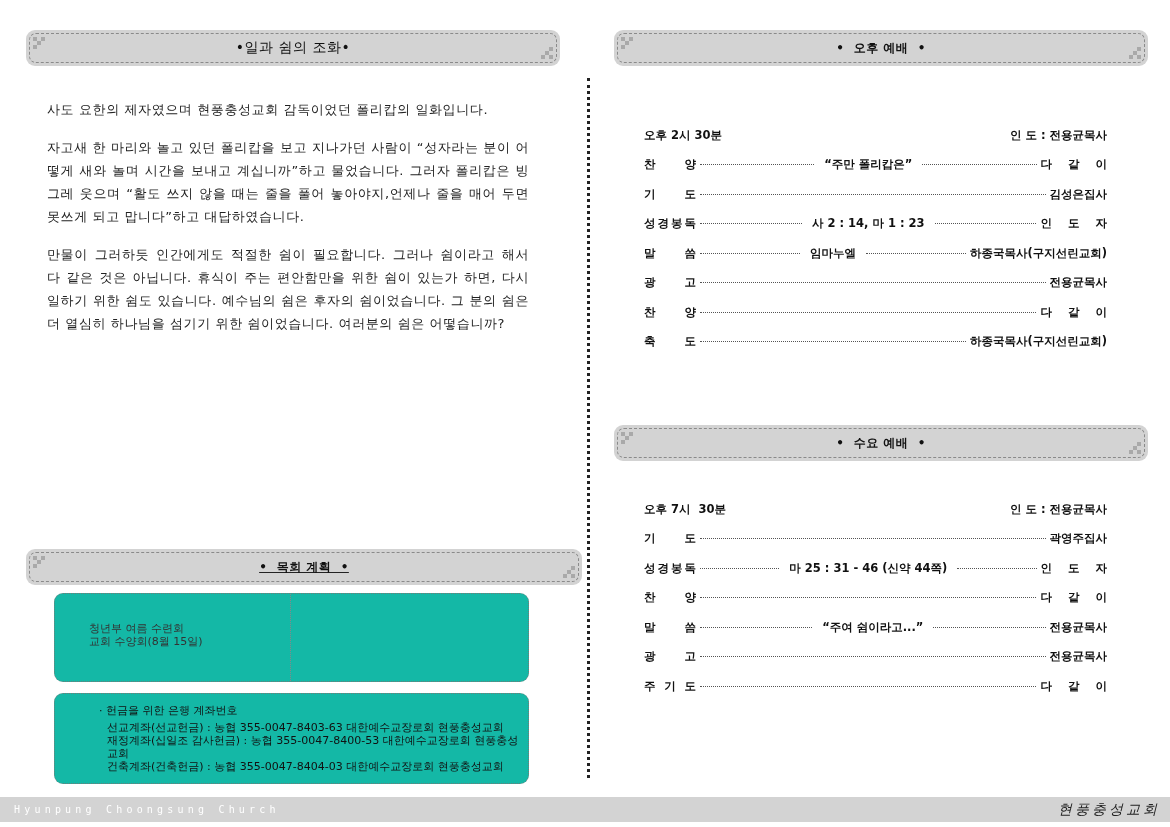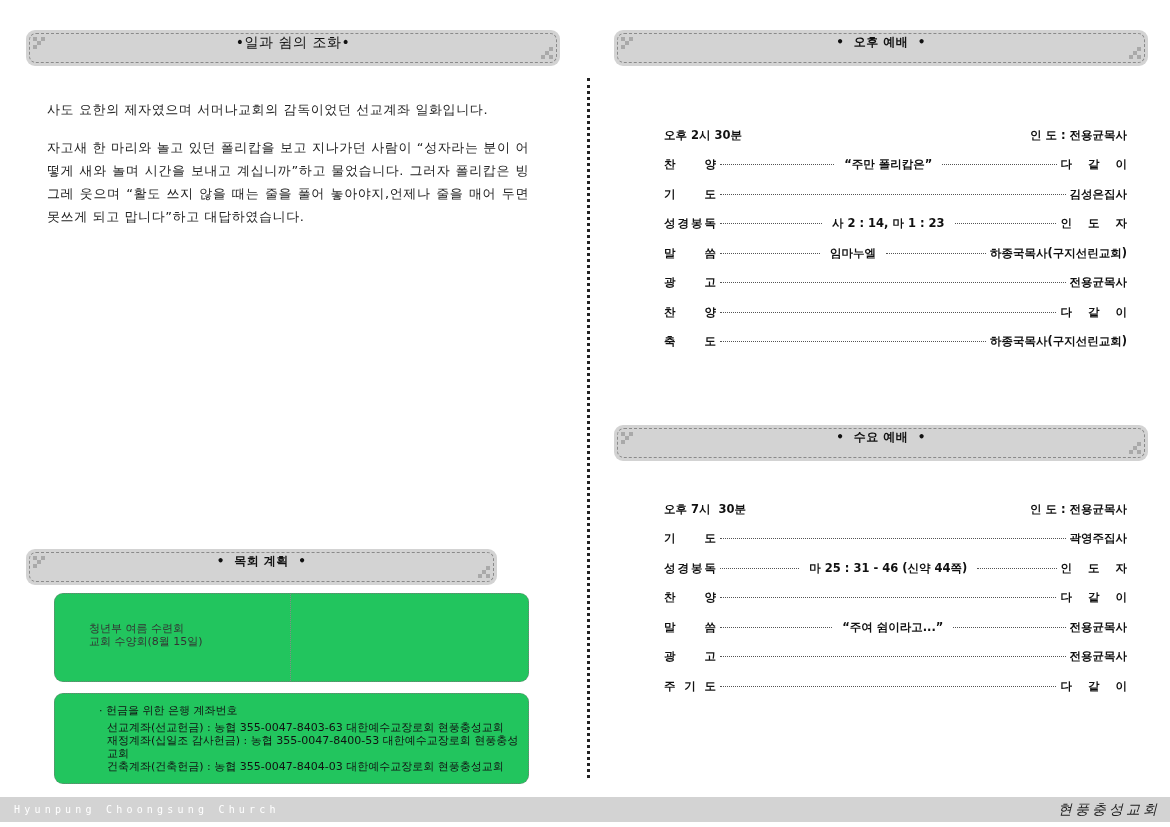--- a/index.html
+++ b/index.html
@@ -6,41 +6,41 @@
     html, body { width: 1170px; height: 827px; background: #ffffff; overflow: hidden; }
     body { position: relative; font-family: "DejaVu Sans", sans-serif; color: #222; }
 
     .banner {
       position: absolute; height: 36px; background: #d3d3d3; border-radius: 9px;
       padding: 3px;
     }
     .banner-inner {
       position: relative; width: 100%; height: 100%;
       border: 1.5px dashed #8a8a8a; border-radius: 7px;
-      display: flex; align-items: flex-start; justify-content: center;
+      display: flex; align-items: center; justify-content: center;
     }
     .banner-title { font-size: 14px; color: #111; letter-spacing: 0.5px; }
     .banner-title.bold { font-weight: bold; font-size: 12px; }
     .corner { position: absolute; width: 12px; height: 12px; }
     .corner.tl { left: 3px; top: 3px; }
     .corner.br { right: 3px; bottom: 3px; }
     .corner i { position: absolute; width: 4px; height: 4px; background: #a9a9a9; }
 
     .essay { position: absolute; left: 47px; top: 98px; width: 482px; font-size: 13px; line-height: 23px; color: #222; letter-spacing: 0.6px; }
     .essay p { margin-bottom: 15px; text-align: justify; text-align-last: left; }
 
     .divider { position: absolute; left: 587px; top: 78px; height: 700px; border-left: 3px dotted #222; }
 
-    .box { position: absolute; background: #22c55e; border: 1.5px dotted #777; border-radius: 9px; }
+    .box { position: absolute; background: #14b8a6; border: 1.5px dotted #777; border-radius: 9px; }
     .plan-left { position: absolute; left: 0; top: 0; width: 236px; height: 100%; border-right: 1.5px dotted #888; padding: 28px 0 0 34px; font-size: 11px; line-height: 13px; color: #333; }
     .bank { padding: 10px 0 0 44px; font-size: 11px; line-height: 13px; color: #111; }
     .bank .title { margin-bottom: 4px; }
     .bank .line { padding-left: 8px; }
 
-    .worship { position: absolute; left: 644px; width: 463px; font-size: 11.5px; color: #111; margin-left: 20px; }
+    .worship { position: absolute; left: 644px; width: 463px; font-size: 11.5px; color: #111; }
     .w-head { display: flex; justify-content: space-between; height: 30px; align-items: center; }
     .w-row { display: flex; align-items: center; height: 29.5px; }
     .w-label { width: 52px; display: flex; justify-content: space-between; font-weight: bold; flex-shrink: 0; }
     .w-label span { display: inline-block; }
     .dots { flex: 1; border-bottom: 1px dotted #555; height: 1px; margin: 0 4px; align-self: center; }
     .w-mid { font-weight: bold; padding: 0 6px; white-space: nowrap; }
     .w-right { font-weight: bold; white-space: nowrap; letter-spacing: 0; }
     .w-right.spaced { letter-spacing: 6px; margin-right: -6px; }
 
     .footer { position: absolute; left: 0; top: 797px; width: 1170px; height: 25px; background: #d3d3d3; display: flex; align-items: center; justify-content: space-between; padding: 0 10px 0 14px; }
@@ -62,25 +62,26 @@
     <div class="corner br">
         <i style="left:8px;top:0"></i>
         <i style="left:4px;top:4px"></i>
         <i style="left:0;top:8px"></i>
         <i style="left:8px;top:8px"></i>
       </div>
   </div>
 </div>
 
 <div class="essay">
-  <p>사도 요한의 제자였으며 서머나교회의 감독이었던 선교계좌 일화입니다.</p>
+  <p>사도 요한의 제자였으며 현풍충성교회 감독이었던 폴리캅의 일화입니다.</p>
   <p>자고새 한 마리와 놀고 있던 폴리캅을 보고 지나가던 사람이 “성자라는 분이 어떻게 새와 놀며 시간을 보내고 계십니까”하고 물었습니다. 그러자 폴리캅은 빙그레 웃으며 “활도 쓰지 않을 때는 줄을 풀어 놓아야지,언제나 줄을 매어 두면 못쓰게 되고 맙니다”하고 대답하였습니다.</p>
-</div>
-
-<div class="banner" style="left:26px; top:549px; width:471px;">
+  <p>만물이 그러하듯 인간에게도 적절한 쉼이 필요합니다. 그러나 쉼이라고 해서 다 같은 것은 아닙니다. 휴식이 주는 편안함만을 위한 쉼이 있는가 하면, 다시 일하기 위한 쉼도 있습니다. 예수님의 쉼은 후자의 쉼이었습니다. 그 분의 쉼은 더 열심히 하나님을 섬기기 위한 쉼이었습니다. 여러분의 쉼은 어떻습니까?</p>
+</div>
+
+<div class="banner" style="left:26px; top:549px; width:556px;text-decoration:underline;">
   <div class="banner-inner">
     <div class="corner tl">
         <i style="left:0;top:0"></i>
         <i style="left:8px;top:0"></i>
         <i style="left:4px;top:4px"></i>
         <i style="left:0;top:8px"></i>
       </div>
     <span class="banner-title bold" style="white-space:pre;">•  목회 계획  •</span>
     <div class="corner br">
         <i style="left:8px;top:0"></i>

